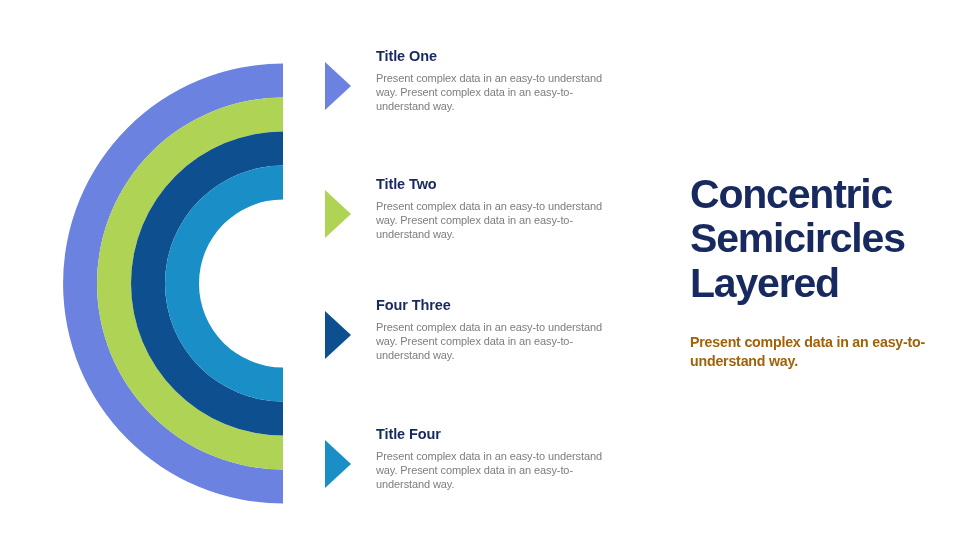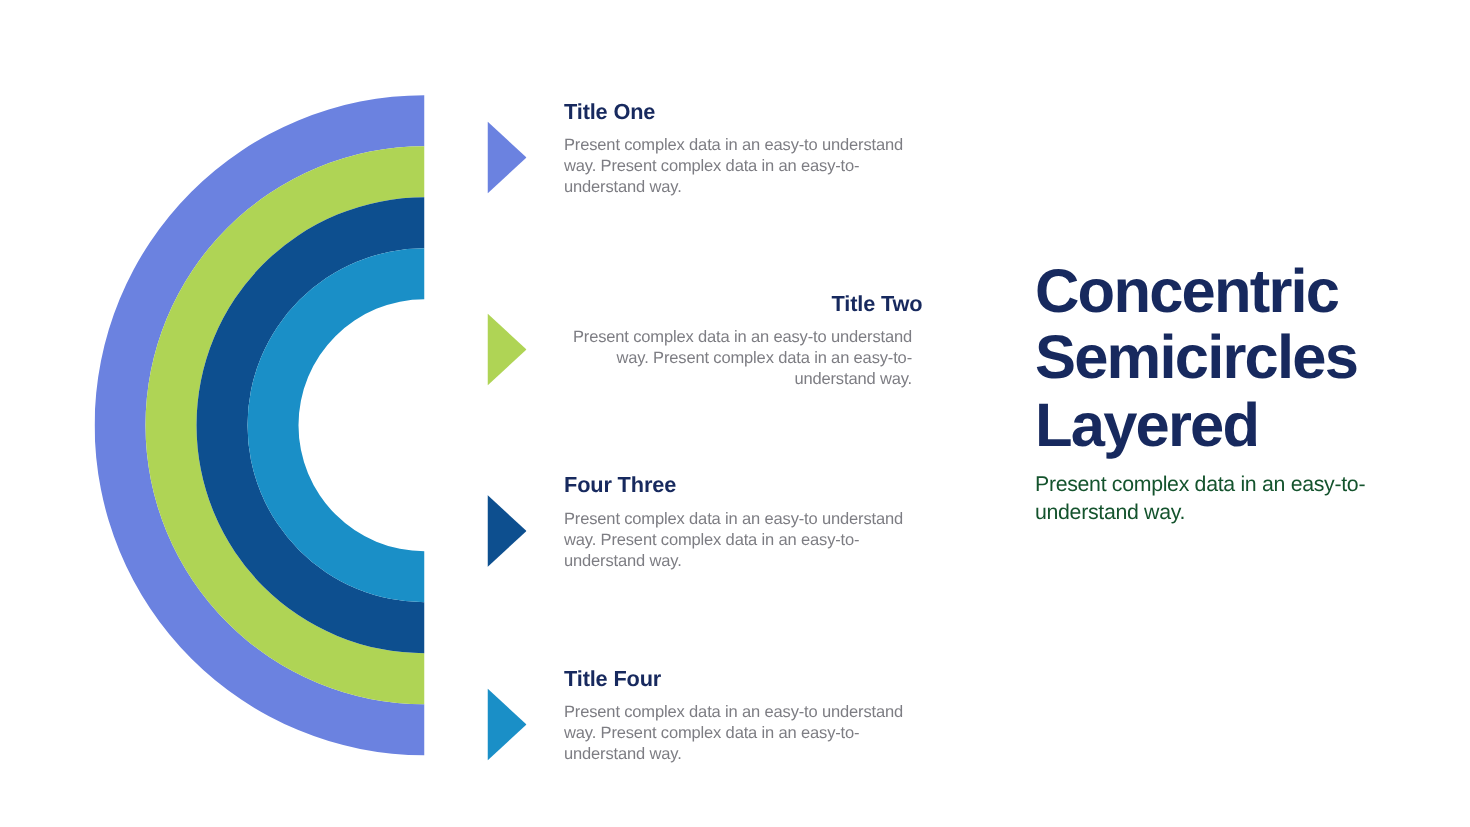--- a/index.html
+++ b/index.html
@@ -37,41 +37,42 @@
   }
   .item-text {
     font-size:11px;
     line-height:1.28;
     color:#7d7d83;
     letter-spacing:-0.1px;
     max-width:232px;
   }
 
   
-  .item-1 { min-height:128px;margin-top:19px; }
-  .item-2 { min-height:121px;text-align:right; }
+  .item-1 { min-height:128px; }
+  .item-2 { min-height:121px; }
   .item-3 { min-height:129px; }
   .item-4 { min-height:100px; }
 
   
   .headline-block { position:absolute; left:690px; top:172px; width:280px; }
   .headline {
     font-size:41px;
     font-weight:bold;
     line-height:1.08;
     color:#17295e;
     letter-spacing:-1.2px;
   }
   .subhead {
-    margin-top:9px;
+    margin-top:28px;
     font-size:14.2px;
     line-height:1.33;
-    color:#14532d;
+    color:#a16207;
     letter-spacing:-0.2px;
     max-width:244px;
+    font-weight:bold;
   }
 </style>
 </head>
 <body>
 
 <div class="slide">
 
   <div class="rings-wrap">
     <svg class="rings-svg" viewBox="0 0 220 441" xmlns="http://www.w3.org/2000/svg">
 

